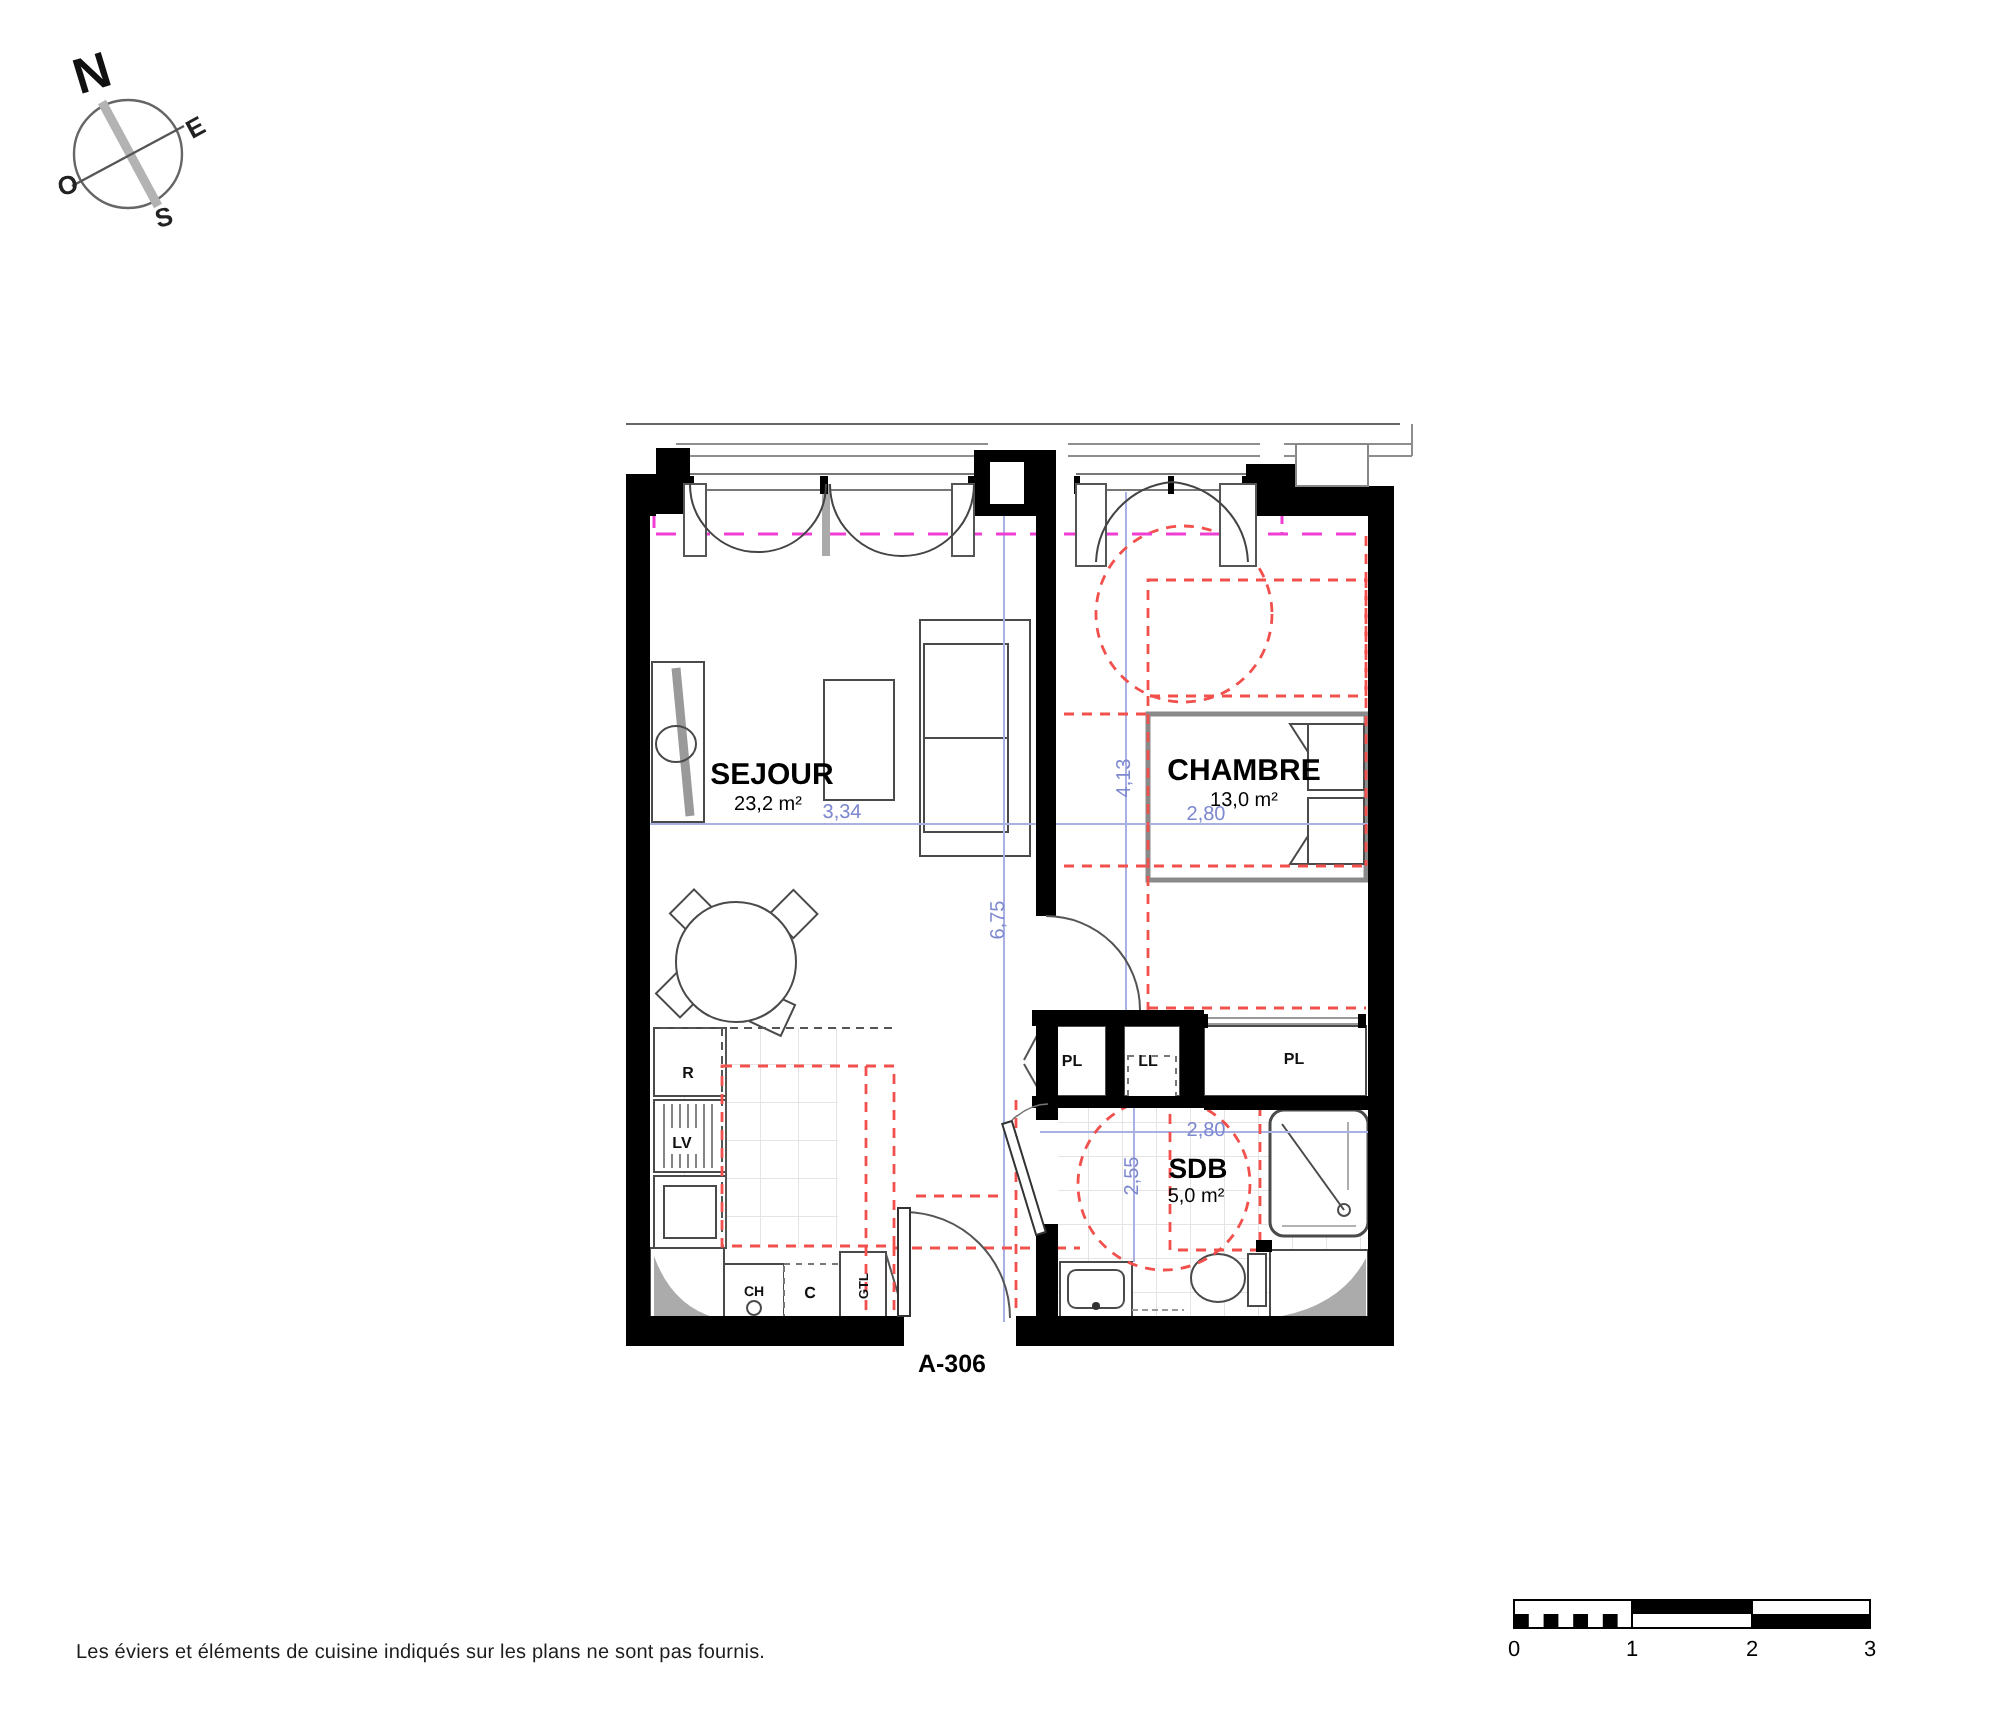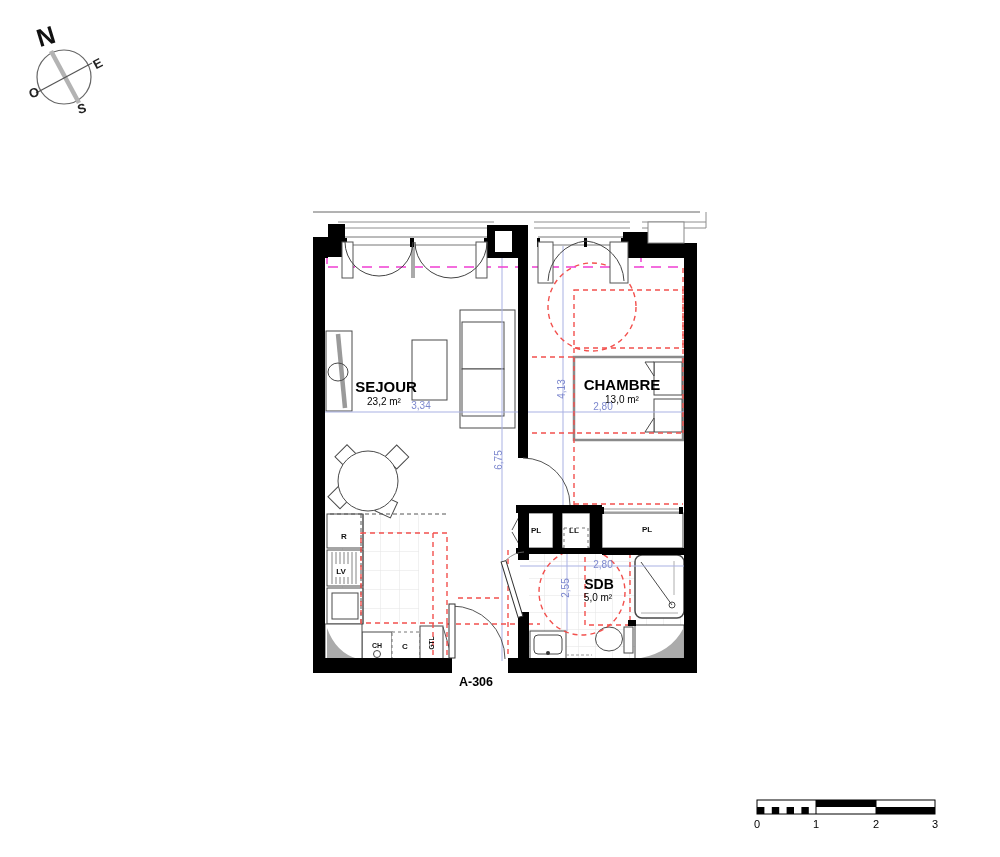--- a/index.html
+++ b/index.html
@@ -302,13 +302,14 @@
     <rect x="876" y="807" width="59" height="7" fill="#000"></rect>
     <line x1="816" y1="800" x2="816" y2="814" stroke="#000" stroke-width="1"></line>
     <line x1="876" y1="800" x2="876" y2="814" stroke="#000" stroke-width="1"></line>
     <text class="scale-num" x="757" y="828" text-anchor="middle">0</text>
     <text class="scale-num" x="816" y="828" text-anchor="middle">1</text>
     <text class="scale-num" x="876" y="828" text-anchor="middle">2</text>
     <text class="scale-num" x="935" y="828" text-anchor="middle">3</text>
   </g>
 </svg>
 
+<div class="footer-note">Les éviers et éléments de cuisine indiqués sur les plans ne sont pas fournis.</div>
 </div>
 
 </body></html>

